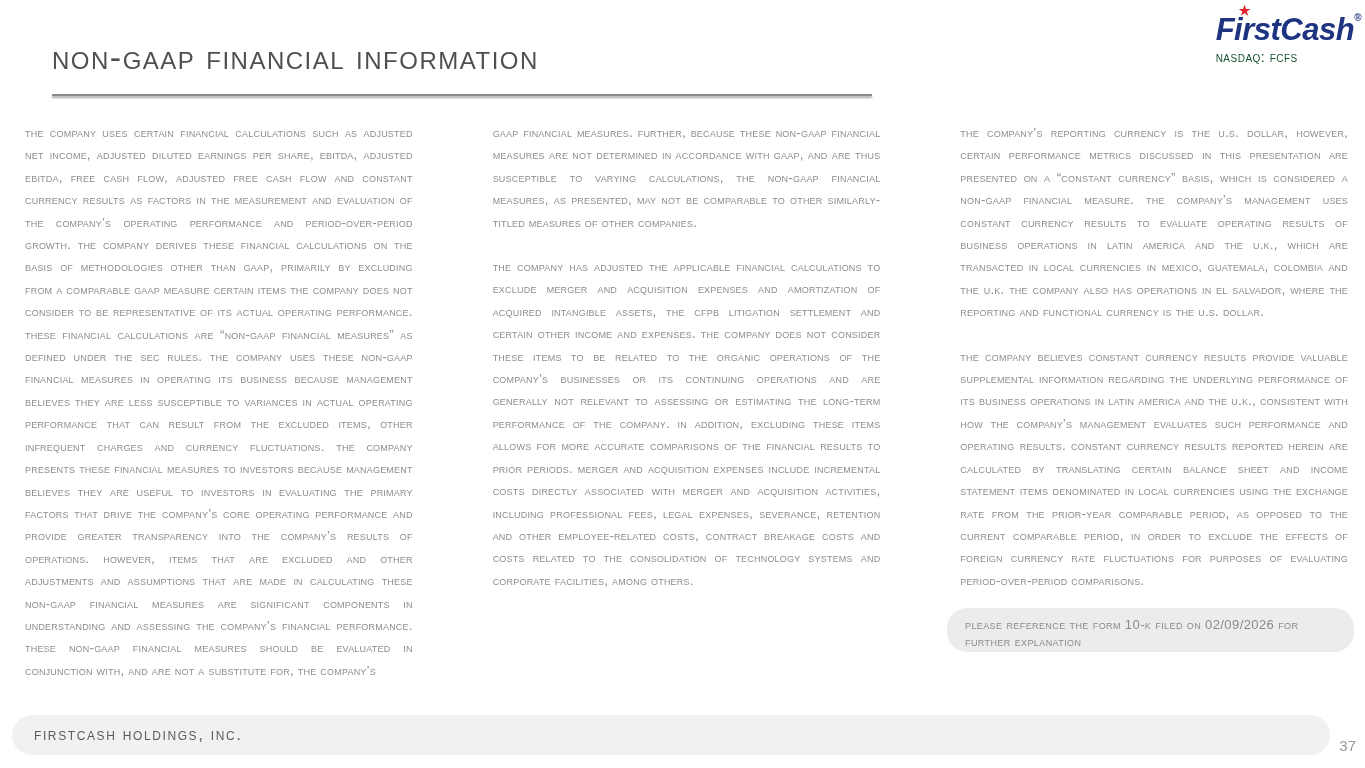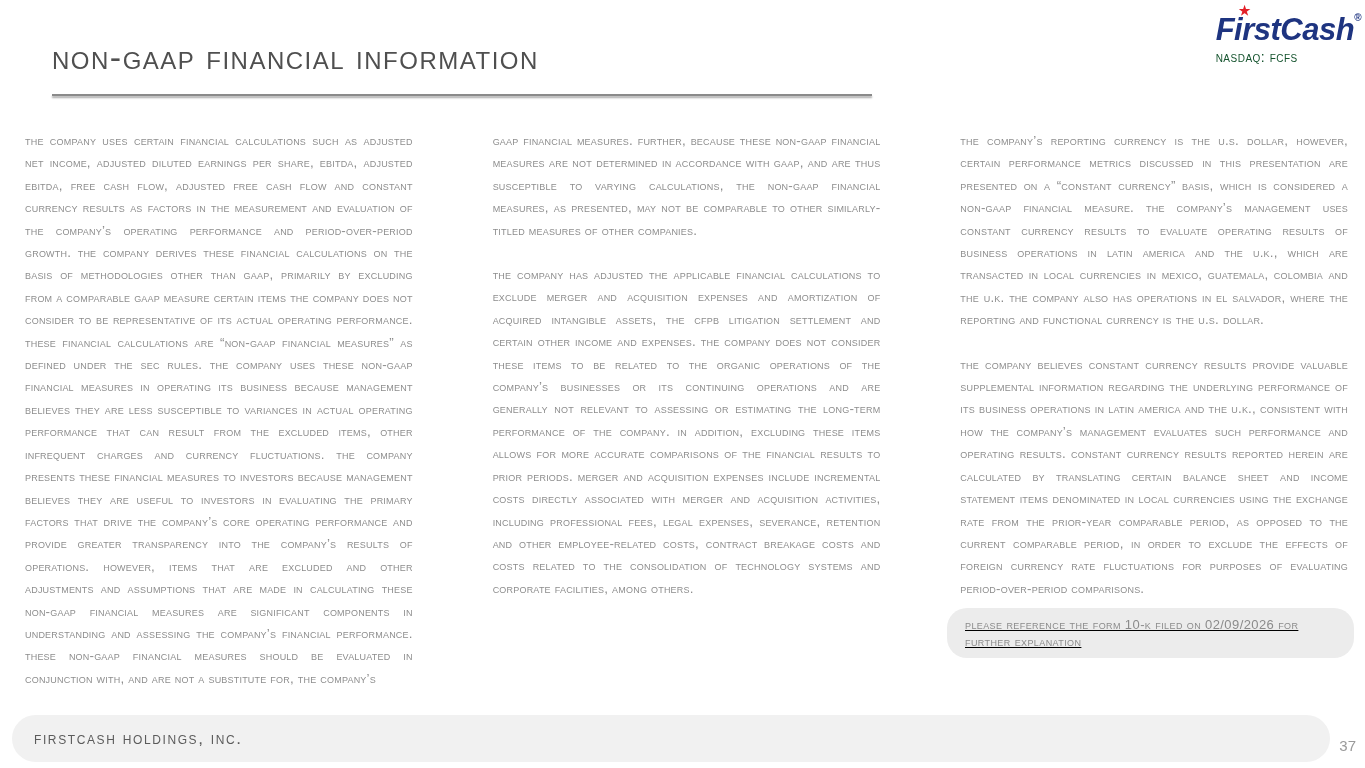--- a/index.html
+++ b/index.html
@@ -51,21 +51,21 @@
   }
   .logo-ticker {
     margin-top:1px;
     font-size:14px; color:#14532d;
     font-variant:small-caps; text-transform:lowercase;
     letter-spacing:0.5px;
   }
 
   
   .columns {
-    position:absolute; left:25px; top:130px;
+    position:absolute; left:25px; top:122px;
     width:1323px;
     display:flex; gap:80px;
   }
   .col { width:388px; }
   .col p {
     font-size:13.4px;
     line-height:22.4px;
     text-align:justify;
     color:#8d8d8d;
     font-variant:small-caps;
@@ -73,34 +73,33 @@
     letter-spacing:0.2px;
     margin-bottom:22px;
   }
 
   
   .note-box {
     position:absolute; left:947px; top:608px;
     width:407px;
     background:#ececec;
     border-radius:20px;
-    padding:8px 18px 8px 18px;
-    text-decoration:underline;
+    padding:8px 18px 2px 18px;
   }
   .note-box p {
     font-size:13px; line-height:17px;
     color:#8b8b8b;
     font-variant:small-caps; text-transform:lowercase;
     letter-spacing:0.4px;
   }
 
   
   .footer-bar {
     position:absolute; left:12px; top:715px;
-    width:1318px; height:47px;
+    width:1318px; height:40px;
     background:#f1f1f1;
     border-radius:24px;
     display:flex; align-items:center;
     padding-left:22px;
   }
   .footer-company {
     font-size:17px; color:#5b5b5b;
     font-variant:small-caps; text-transform:lowercase;
     letter-spacing:1.6px;
   }

